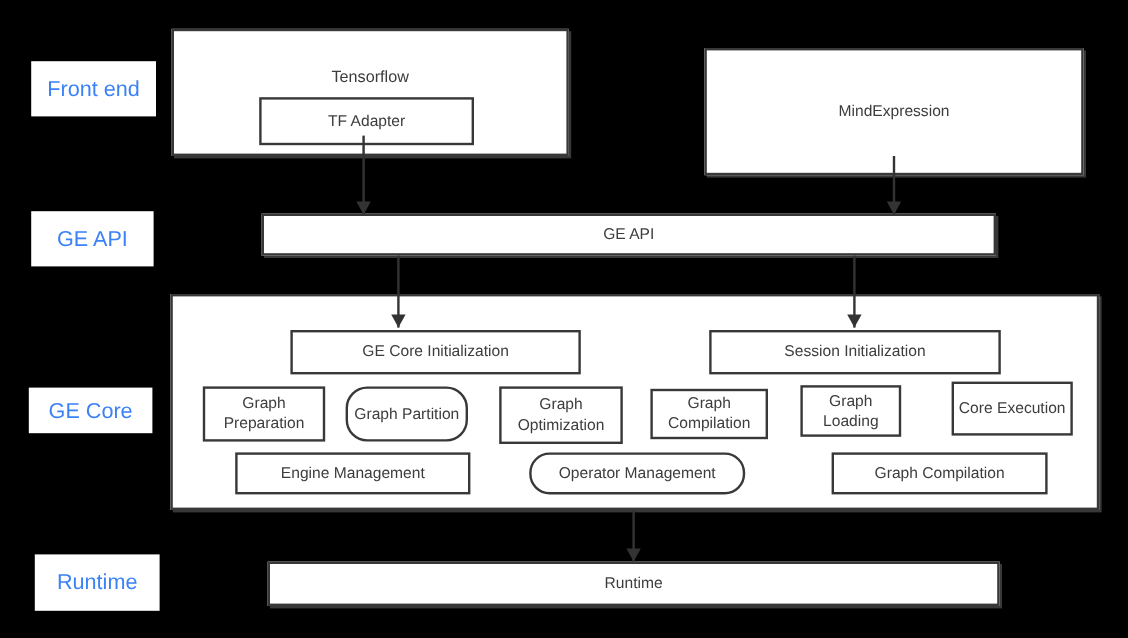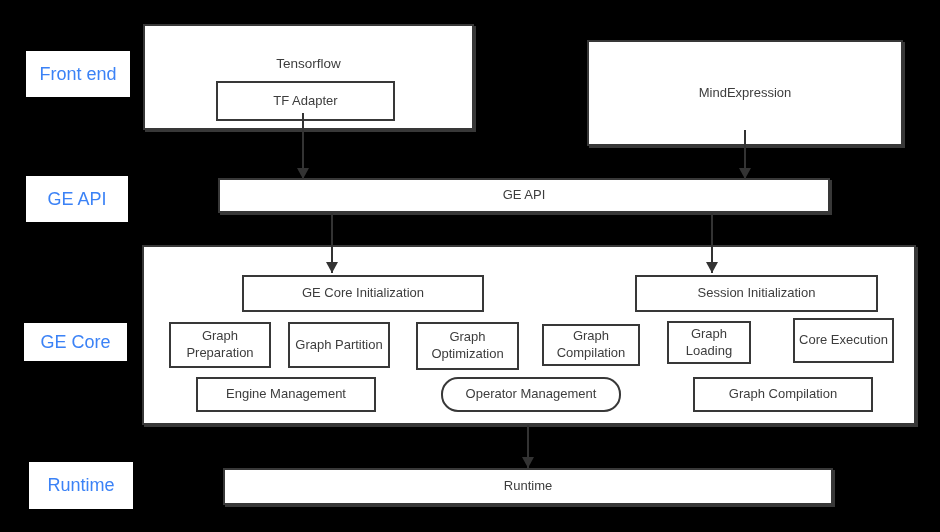--- a/index.html
+++ b/index.html
@@ -83,30 +83,30 @@
     <div class="box" style="left:71px; top:55px; width:179px; height:40px;">TF Adapter</div>
   </div>
 
   <div class="box outer" style="left:587px; top:40px; width:316px; height:106px;">MindExpression</div>
 
   <div class="box outer" style="left:218px; top:178px; width:612px; height:35px;">GE API</div>
 
   <div class="box outer" style="left:142px; top:245px; width:774px; height:180px; display:block;">
 
     <div class="box" style="left:70px; top:28px; width:242px; height:37px;margin-left:28px;">GE Core Initialization</div>
-    <div class="box" style="left:447px; top:28px; width:243px; height:37px;margin-left:44px;">Session Initialization</div>
+    <div class="box" style="left:447px; top:28px; width:243px; height:37px;">Session Initialization</div>
 
     <div class="box" style="left:25px; top:75px; width:102px; height:46px;">Graph Preparation</div>
-    <div class="box" style="left:144px; top:75px; width:102px; height:46px;">Graph Partition</div>
+    <div class="box" style="left:144px; top:75px; width:102px; height:46px;border-radius:18px;">Graph Partition</div>
     <div class="box" style="left:272px; top:75px; width:103px; height:48px;">Graph Optimization</div>
     <div class="box" style="left:398px; top:77px; width:98px; height:42px;">Graph Compilation</div>
     <div class="box" style="left:523px; top:74px; width:84px; height:43px;">Graph Loading</div>
     <div class="box" style="left:649px; top:71px; width:101px; height:45px;">Core Execution</div>
 
-    <div class="box" style="left:52px; top:130px; width:180px; height:35px;">Engine Management</div>
+    <div class="box" style="left:52px; top:130px; width:196px; height:35px;">Engine Management</div>
     <div class="box" style="left:297px; top:130px; width:180px; height:35px;border-radius:17px;">Operator Management</div>
     <div class="box" style="left:549px; top:130px; width:180px; height:35px;">Graph Compilation</div>
   </div>
 
   <div class="box outer" style="left:223px; top:468px; width:610px; height:37px;">Runtime</div>
 
   <div class="arrow" style="left:302px; top:113px; height:66px;"></div>
   <div class="arrow" style="left:744px; top:130px; height:49px;"></div>
   <div class="arrow" style="left:331px; top:213px; height:60px;"></div>
   <div class="arrow" style="left:711px; top:213px; height:60px;"></div>

